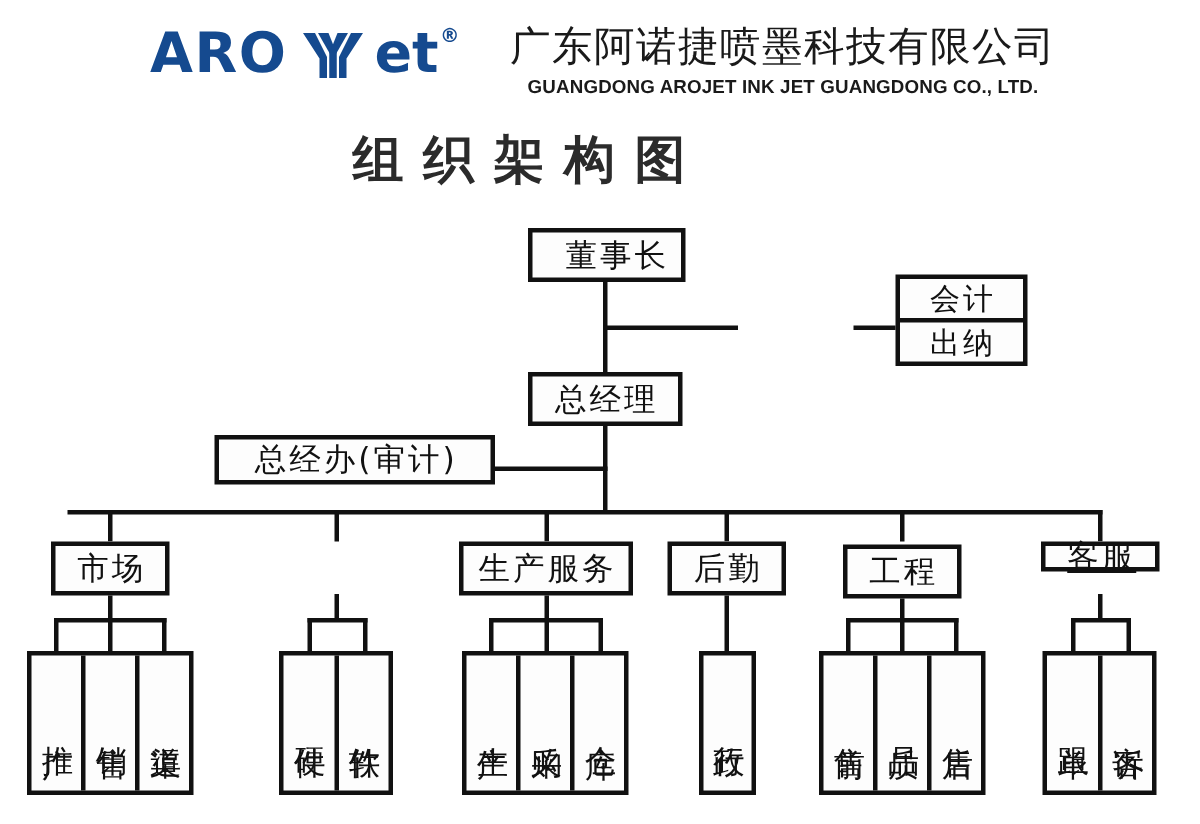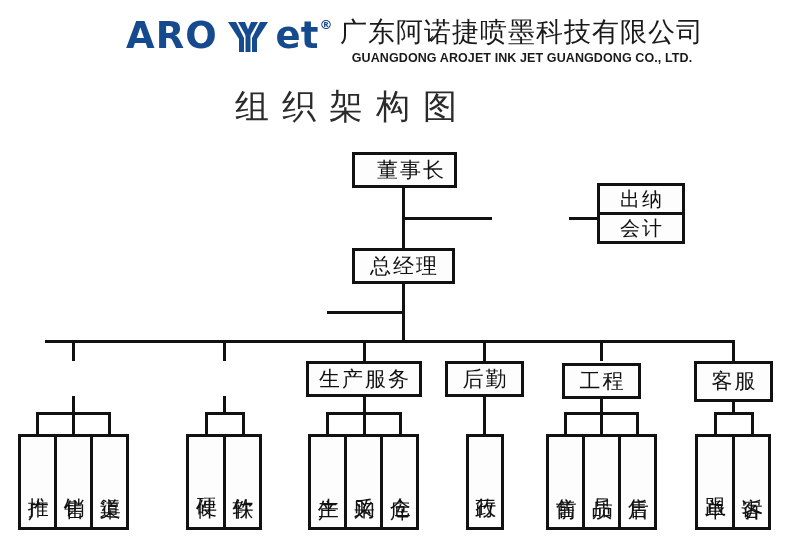--- a/index.html
+++ b/index.html
@@ -30,21 +30,20 @@
     display: flex;
     align-items: flex-start;
   }
   .logo-aro {
     font-family: "DejaVu Sans", "Liberation Sans", sans-serif;
     font-size: 37px;
     font-weight: bold;
     letter-spacing: 1px;
     color: #154a8f;
     line-height: 40px;
-    margin-left: 26px;
   }
   .logo-mark {
     margin: 4px 6px 0 8px;
   }
   .logo-et {
     font-family: "DejaVu Sans", "Liberation Sans", sans-serif;
     font-size: 37px;
     font-weight: bold;
     color: #154a8f;
     line-height: 40px;
@@ -85,21 +84,21 @@
     white-space: nowrap;
   }
 
   .chart-title {
     position: absolute;
     left: 0; top: 84px;
     width: 692px;
     text-align: center;
     font-family: "DejaVu Sans", "Liberation Sans", sans-serif;
     font-size: 34px;
-    font-weight: normal;
+    font-weight: bold;
     color: #2b2b2b;
     letter-spacing: 13px;
     text-indent: 13px;
   }
 
   
   .org {
     position: absolute;
     left: 0; top: 0;
     width: 800px; height: 549px;
@@ -264,39 +263,45 @@
     <div class="ln" style="left:714px; top:412px; width:40px; height:3px;"></div>
     <div class="ln" style="left:714px; top:412px; width:3px; height:24px;"></div>
     <div class="ln" style="left:751px; top:412px; width:3px; height:24px;"></div>
 
     <div class="node" style="left:352px; top:152px; width:105px; height:36px;padding-left:12px;">
       <span class="lbl">董事长</span>
     </div>
 
 
     <div class="stack" style="left:597px; top:183px; width:88px; height:61px;">
+      <div class="cell">会计</div>
       <div class="cell">出纳</div>
-      <div class="cell">会计</div>
     </div>
 
     <div class="node" style="left:352px; top:248px; width:103px; height:36px;">
       <span class="lbl">总经理</span>
     </div>
 
-
+    <div class="node" style="left:143px; top:290px; width:187px; height:33px;">
+      <span class="lbl">总经办(审计)</span>
+    </div>
+
+    <div class="node" style="left:34px; top:361px; width:79px; height:36px;">
+      <span class="lbl">市场</span>
+    </div>
     <div class="node" style="left:306px; top:361px; width:116px; height:36px;">
       <span class="lbl">生产服务</span>
     </div>
     <div class="node" style="left:445px; top:361px; width:79px; height:36px;">
       <span class="lbl">后勤</span>
     </div>
     <div class="node" style="left:562px; top:363px; width:79px; height:36px;">
       <span class="lbl">工程</span>
     </div>
-    <div class="node" style="left:694px; top:361px; width:79px; height:41px;">
+    <div class="node" style="left:694px; top:361px; width:79px; height:20px;text-decoration:underline;">
       <span class="lbl">客服</span>
     </div>
 
     <div class="group" style="left:18px; top:434px; width:111px; height:96px;">
       <div class="vcell">
         <span class="vtext">推广</span>
       </div>
       <div class="vcell">
         <span class="vtext">销售</span>
       </div>

